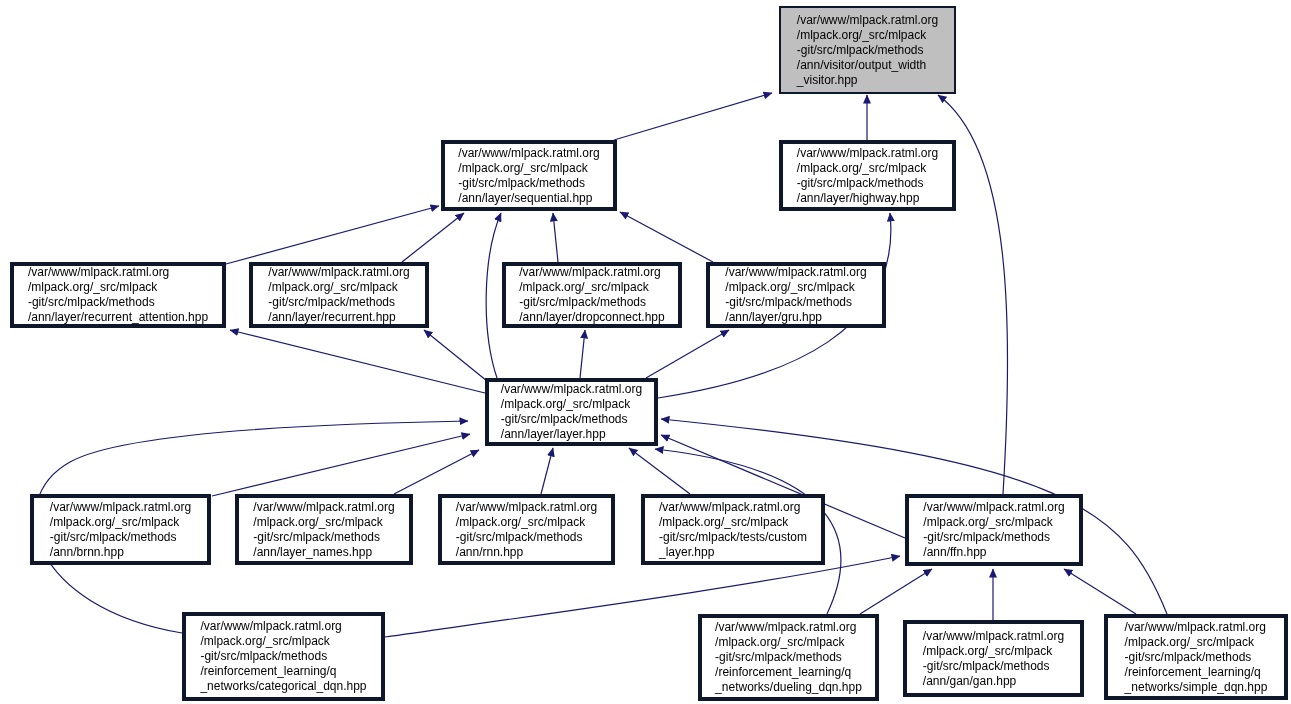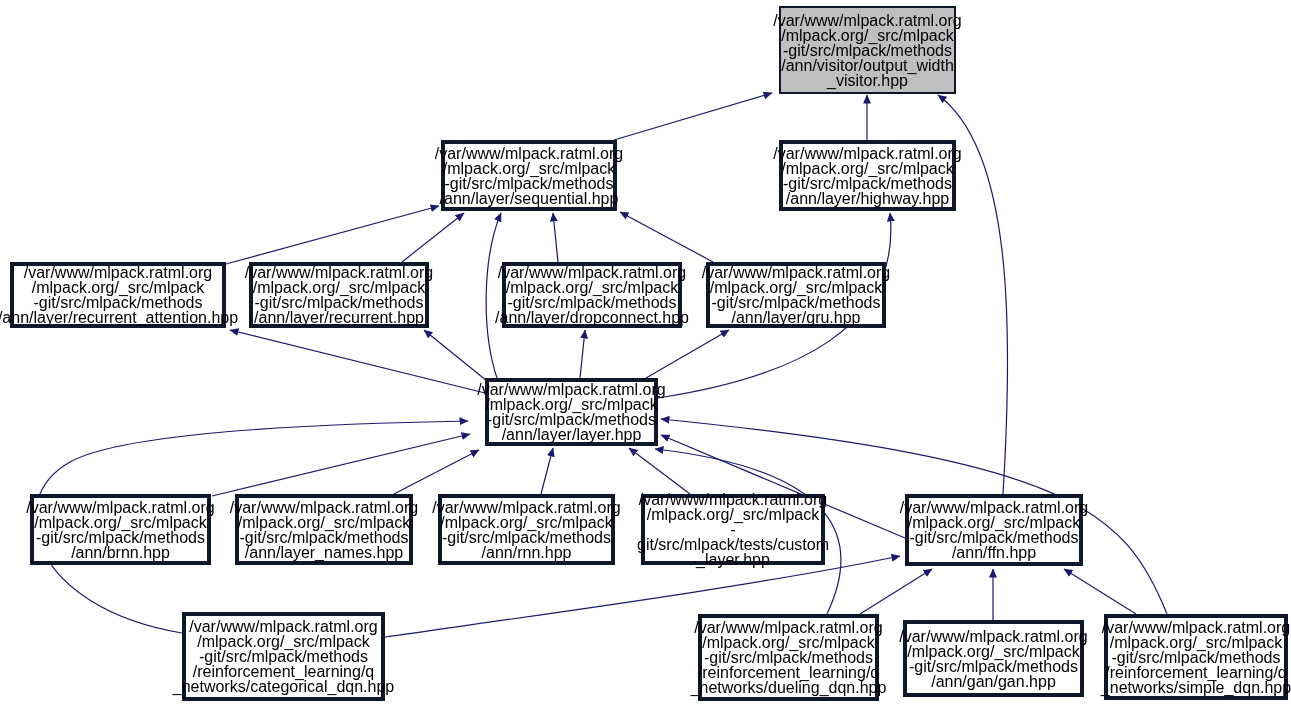--- a/index.html
+++ b/index.html
@@ -11,23 +11,22 @@
     overflow:hidden;
   }
   #edges{position:absolute;left:0;top:0;z-index:1;}
   .node{
     position:absolute;
     z-index:2;
     box-sizing:border-box;
     background:#ffffff;
     border:4px solid #0f172a;
     color:#000000;
-    font-size:16px;
+    font-size:12px;
     line-height:15px;
-    text-align:center;
     white-space:pre-line;
     display:flex;
     align-items:center;
     justify-content:center;
     padding:2px 4px;
     cursor:pointer;
   }
   .node.root{
     background:#bfbfbf;
     border-width:2px;

